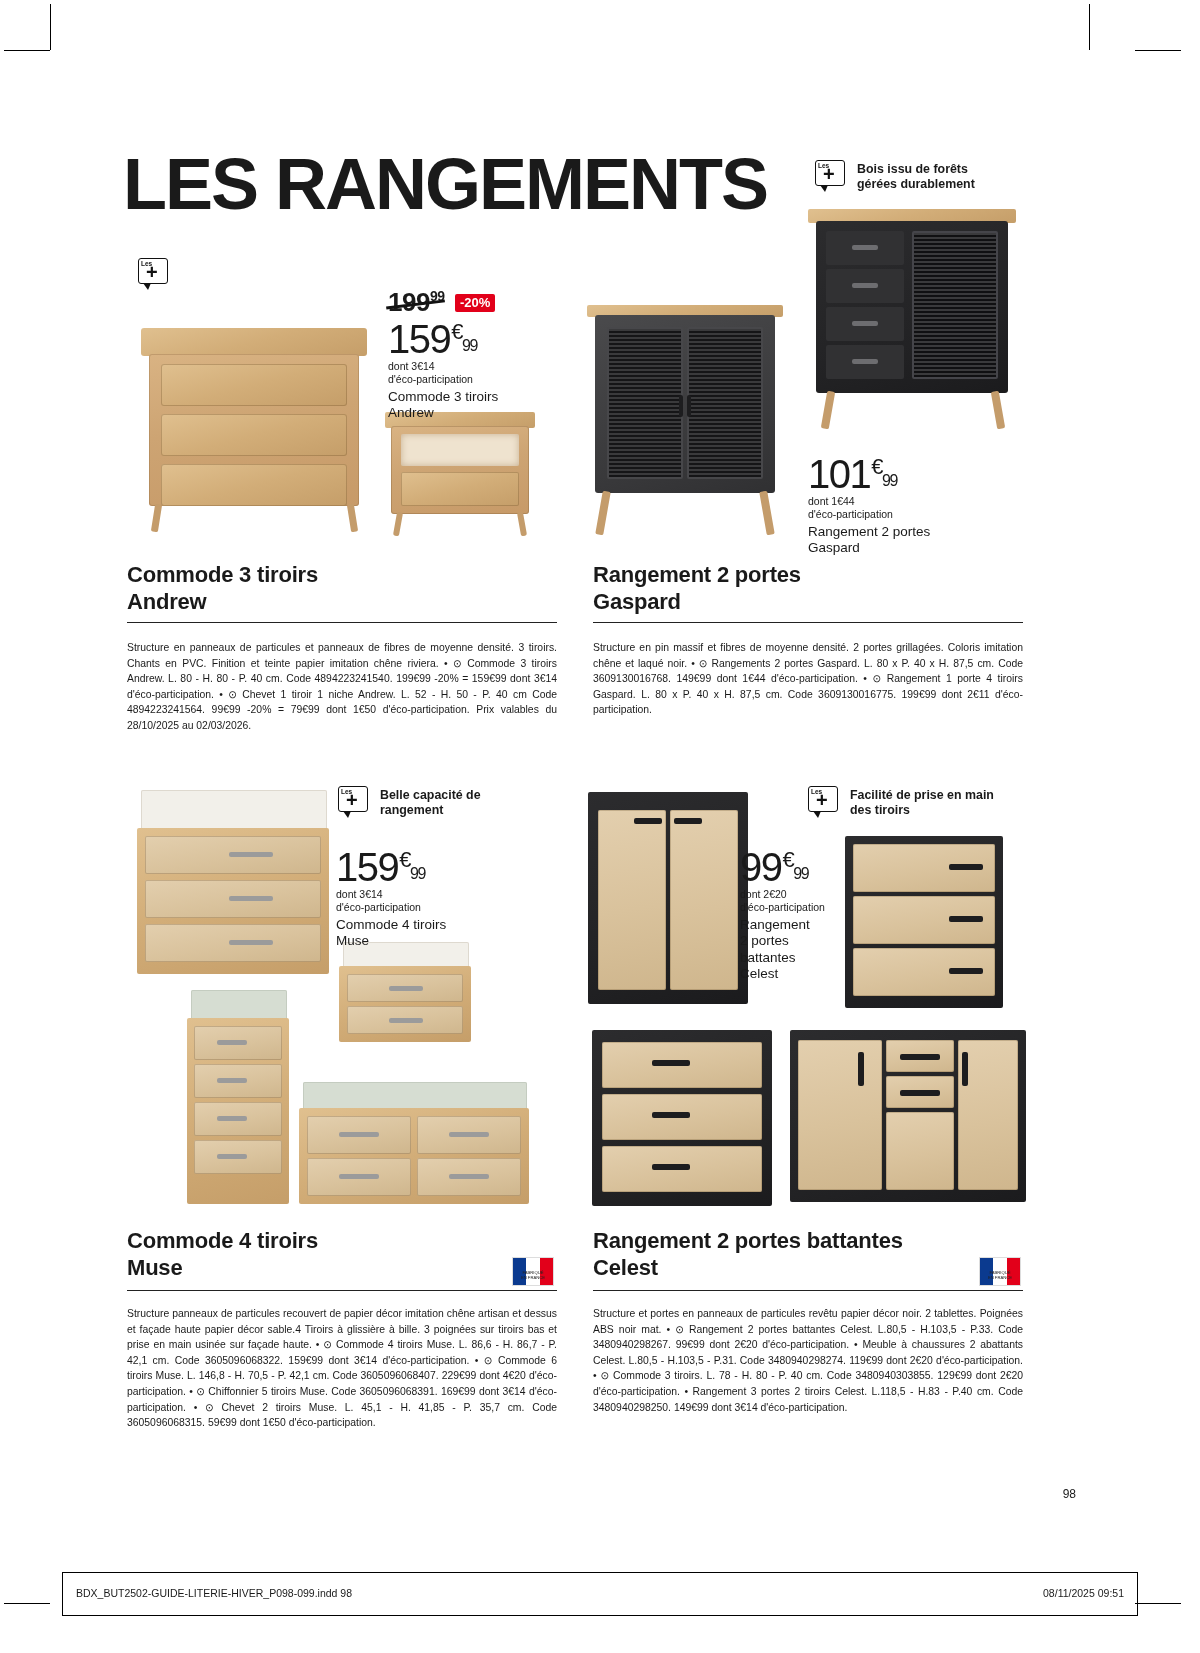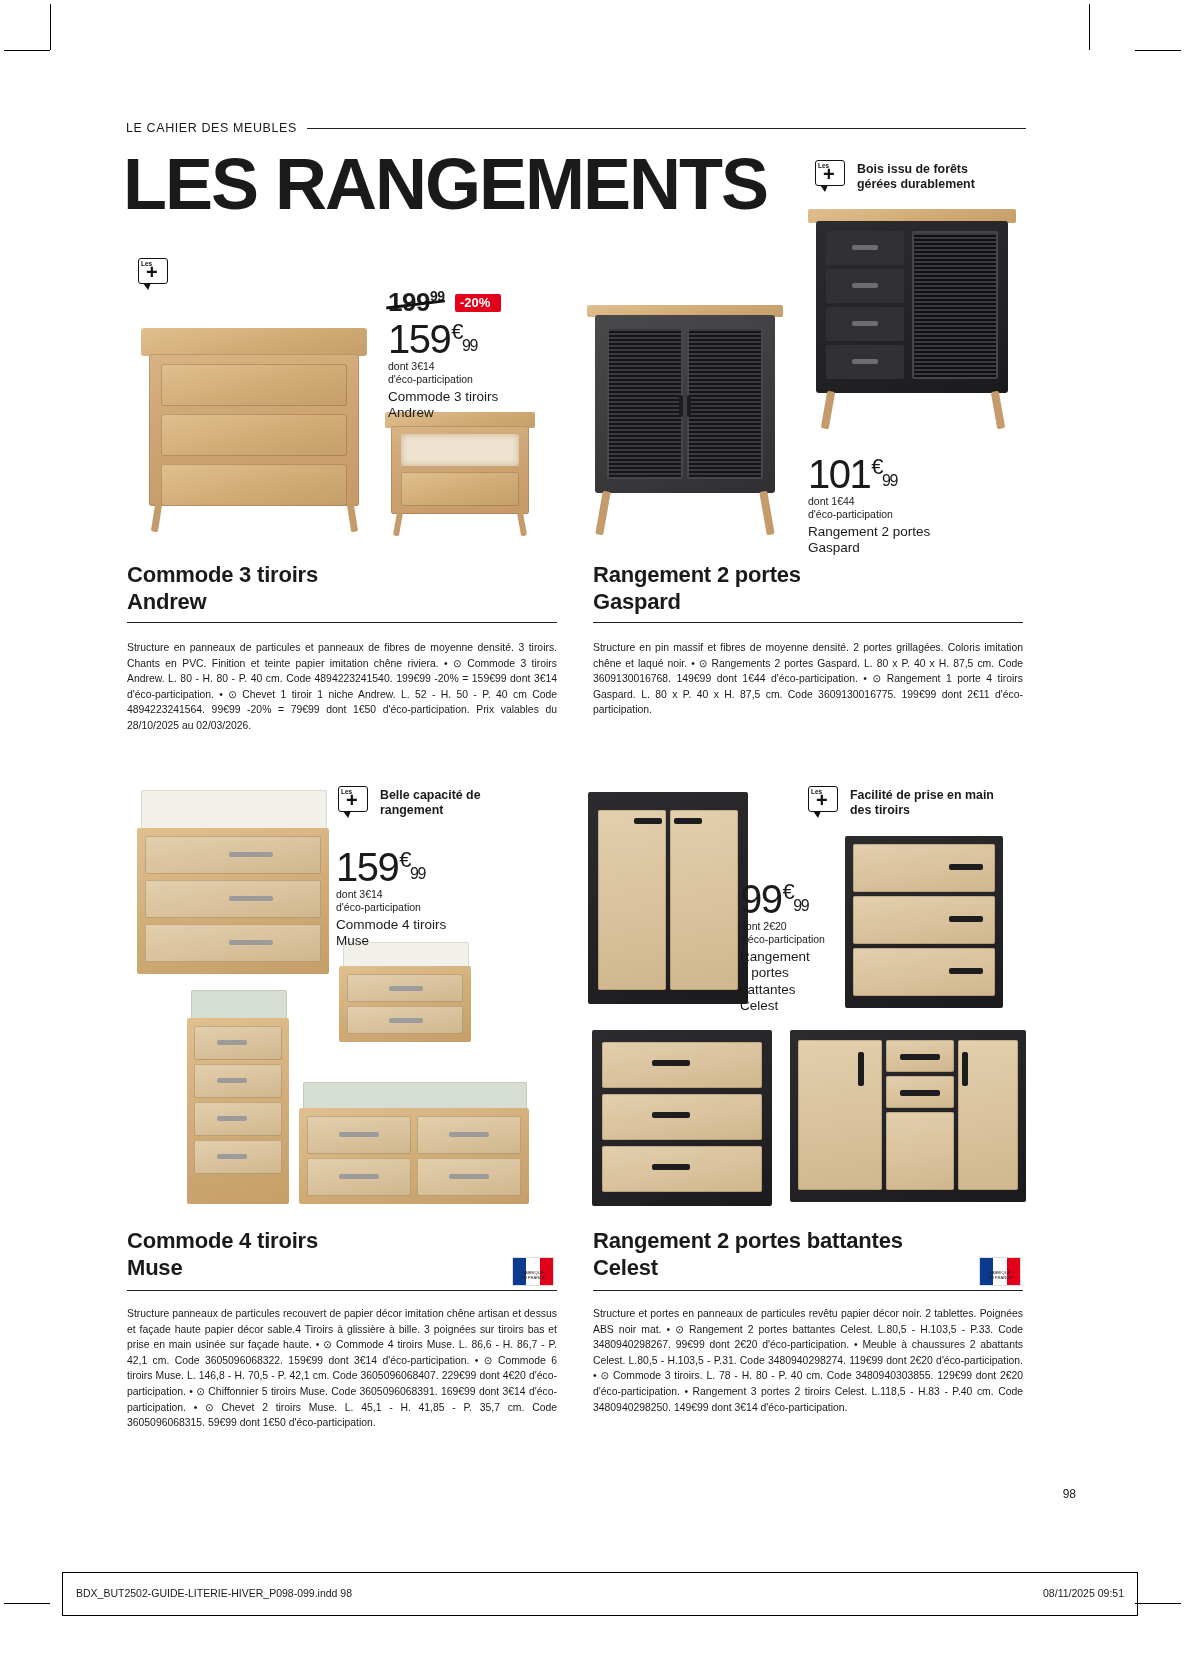--- a/index.html
+++ b/index.html
@@ -156,21 +156,21 @@
     height: 2.5px;
     background: #111;
     transform: rotate(-7deg);
   }
   .discount {
     display: inline-block;
     background: #e2001a;
     color: #fff;
     font-size: 13px;
     font-weight: 700;
-    padding: 1px 11px 2px 5px;
+    padding: 1px 5px 2px 5px;
     border-radius: 2px;
     margin-left: 6px;
     vertical-align: 4px;
   }
   .price-main {
     font-size: 40px;
     font-weight: 400;
     letter-spacing: -1.5px;
     line-height: 0.95;
   }
@@ -274,24 +274,20 @@
 </head>
 <body>
 
 <div class="page">
 
   <div class="crop crop-v" style="left:50px; top:4px;"></div>
   <div class="crop crop-v" style="left:1089px; top:4px;"></div>
   <div class="crop crop-h" style="left:4px; top:50px;"></div>
   <div class="crop crop-h" style="left:1135px; top:50px;"></div>
 
-  <div class="kicker-row">
-    <div class="kicker">LE CAHIER DES MEUBLES</div>
-    <div class="kicker-rule"></div>
-  </div>
   <div class="big-title">LES RANGEMENTS</div>
 
   <div class="callout" style="left:815px; top:160px; width:220px;">
     <div class="callout-mark">
       <span class="bubble"></span>
         <span class="tail"></span>
       <span class="les">Les</span>
       <span class="plus">+</span>
     </div>
     <div class="callout-text">
@@ -538,21 +534,21 @@
     <div class="wood-pale" style="position:absolute; left:96px; top:10px; width:68px; height:32px; border-radius:2px; box-shadow:inset 0 0 0 1px rgba(120,95,60,.3);"></div>
     <div class="wood-pale" style="position:absolute; left:96px; top:46px; width:68px; height:32px; border-radius:2px; box-shadow:inset 0 0 0 1px rgba(120,95,60,.3);"></div>
     <div class="wood-pale" style="position:absolute; left:96px; top:82px; width:68px; height:78px; border-radius:2px; box-shadow:inset 0 0 0 1px rgba(120,95,60,.3);"></div>
     <div class="wood-pale" style="position:absolute; left:168px; top:10px; width:60px; height:150px; border-radius:2px; box-shadow:inset 0 0 0 1px rgba(120,95,60,.3);"></div>
     <div class="handle dark" style="left:68px; top:22px; width:6px; height:34px;"></div>
     <div class="handle dark" style="left:110px; top:24px; width:40px; height:6px;"></div>
     <div class="handle dark" style="left:110px; top:60px; width:40px; height:6px;"></div>
     <div class="handle dark" style="left:172px; top:22px; width:6px; height:34px;"></div>
   </div>
 
-  <div class="price-block" style="left:740px; top:848px; width:140px;margin-top:32px;">
+  <div class="price-block" style="left:740px; top:848px; width:140px;">
     <div class="price-main">
       <span>99</span><span class="euro">€</span><span class="cents">99</span>
     </div>
     <div class="price-sub">
       <div>dont 2€20</div>
       <div>d'éco-participation</div>
     </div>
     <div class="price-name">
       <div>Rangement</div>
       <div>2 portes</div>

